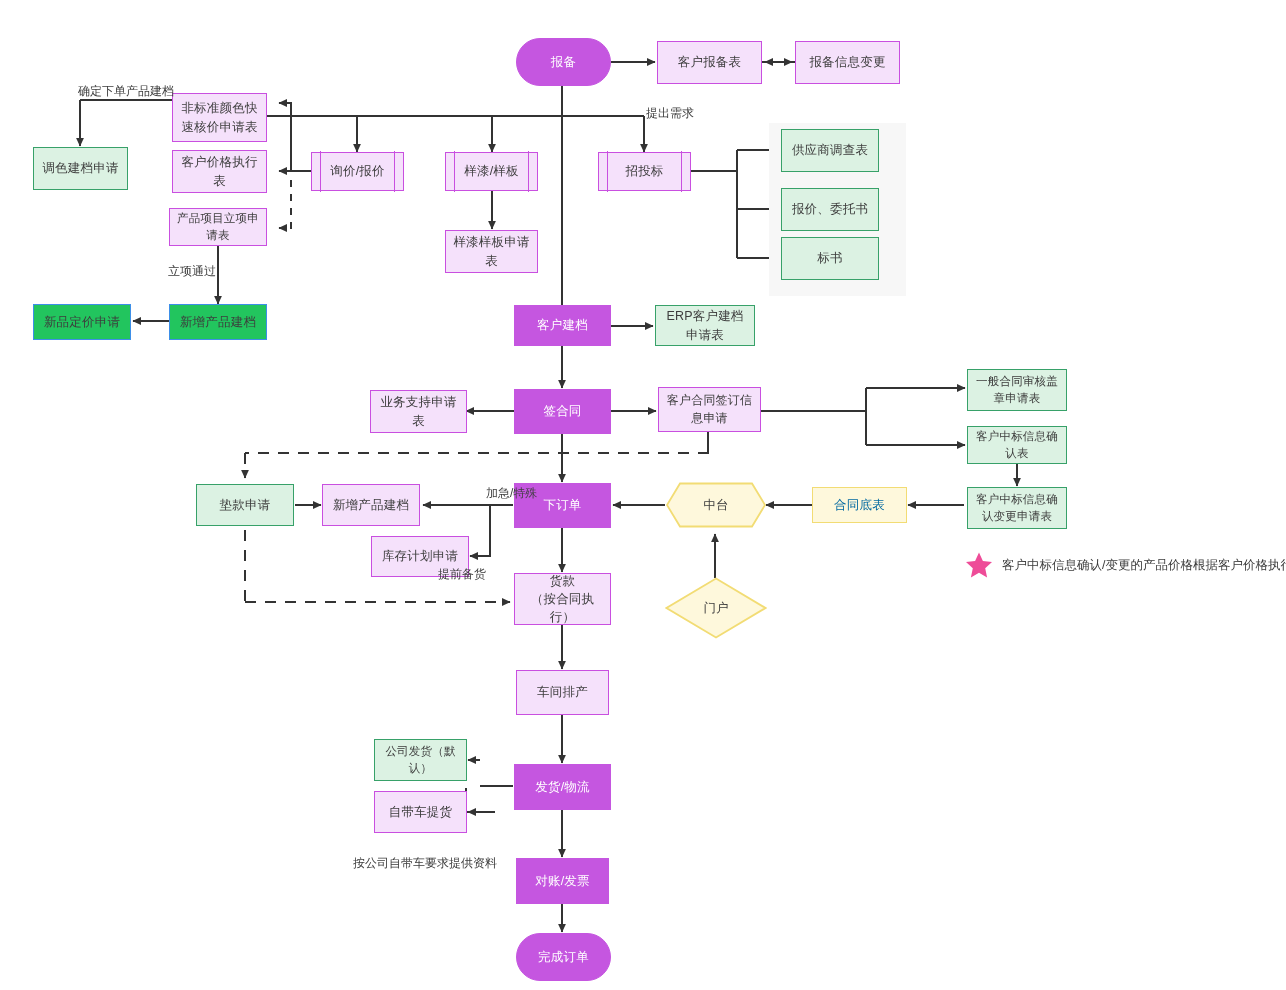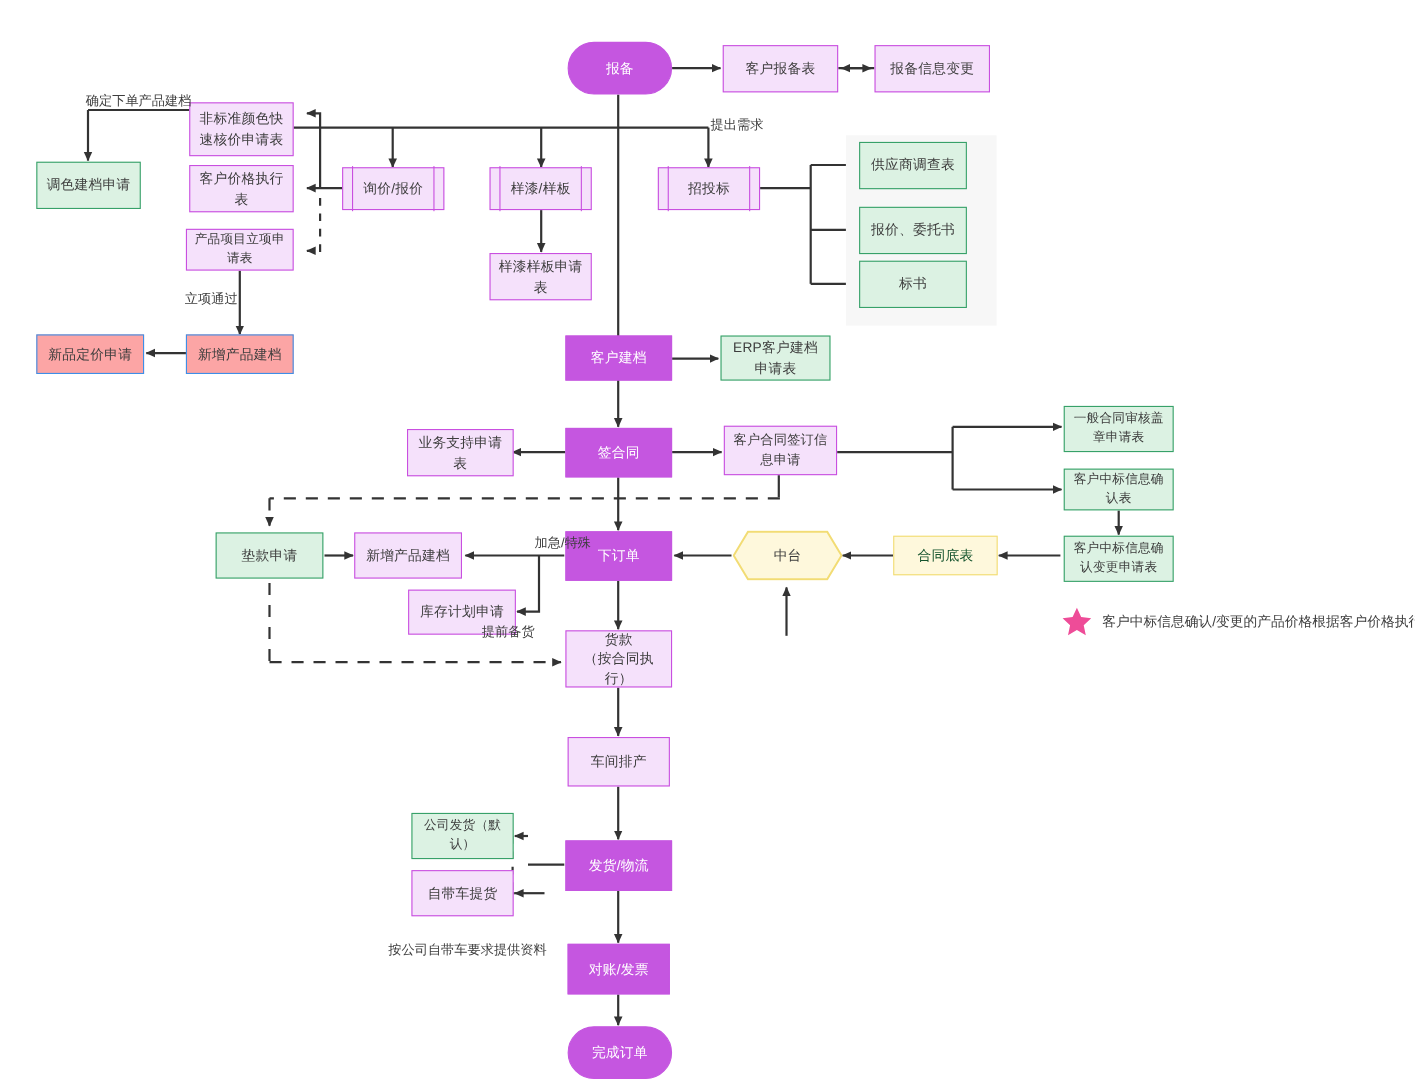--- a/index.html
+++ b/index.html
@@ -48,29 +48,29 @@
     color:#ffffff;
   }
   
   .n-assist{
     background:#DCF2E3;
     border:1.6px solid #37A169;
     color:#3d3d3d;
   }
   
   .n-market{
-    background:#fca5a5;
+    background:#22c55e;
     border:1.6px solid #3D8FE8;
     color:#3d3d3d;
   }
   
   .n-system{
     background:#FEF8DC;
     border:1.6px solid #F2DC74;
-    color:#14532d;
+    color:#0369a1;
   }
 
   
   .stadium{border-radius:999px;}
 
   
   .subproc::before,.subproc::after{
     content:"";
     position:absolute;
     top:-1.6px;bottom:-1.6px;
@@ -307,20 +307,26 @@
 
   <div class="hexwrap" style="left:666px;top:482px;width:100px;height:46px;">
     <svg width="100" height="46" viewBox="0 0 100 46">
       <polygon points="14,1.5 86,1.5 99,23 86,44.5 14,44.5 1,23" fill="#FEF8DC" stroke="#F2DC74" stroke-width="1.8"></polygon>
     </svg>
     <div class="hextext">中台</div>
   </div>
 
   <div class="node n-system" style="left:812px;top:487px;width:95px;height:36px;">合同底表</div>
 
+  <div class="dmdwrap" style="left:665px;top:577px;width:102px;height:62px;">
+    <svg width="102" height="62" viewBox="0 0 102 62">
+      <polygon points="51,1.5 100.5,31 51,60.5 1.5,31" fill="#FEF8DC" stroke="#F2DC74" stroke-width="1.8"></polygon>
+    </svg>
+    <div class="dmdtext">门户</div>
+  </div>
 
   <div class="node n-sales" style="left:514px;top:573px;width:97px;height:52px;flex-direction:column;">
     <span>货款</span>
     <span>（按合同执行）</span>
   </div>
 
   <div class="node n-sales" style="left:516px;top:670px;width:93px;height:45px;">车间排产</div>
 
   <div class="node n-main" style="left:514px;top:764px;width:97px;height:46px;">发货/物流</div>
 

